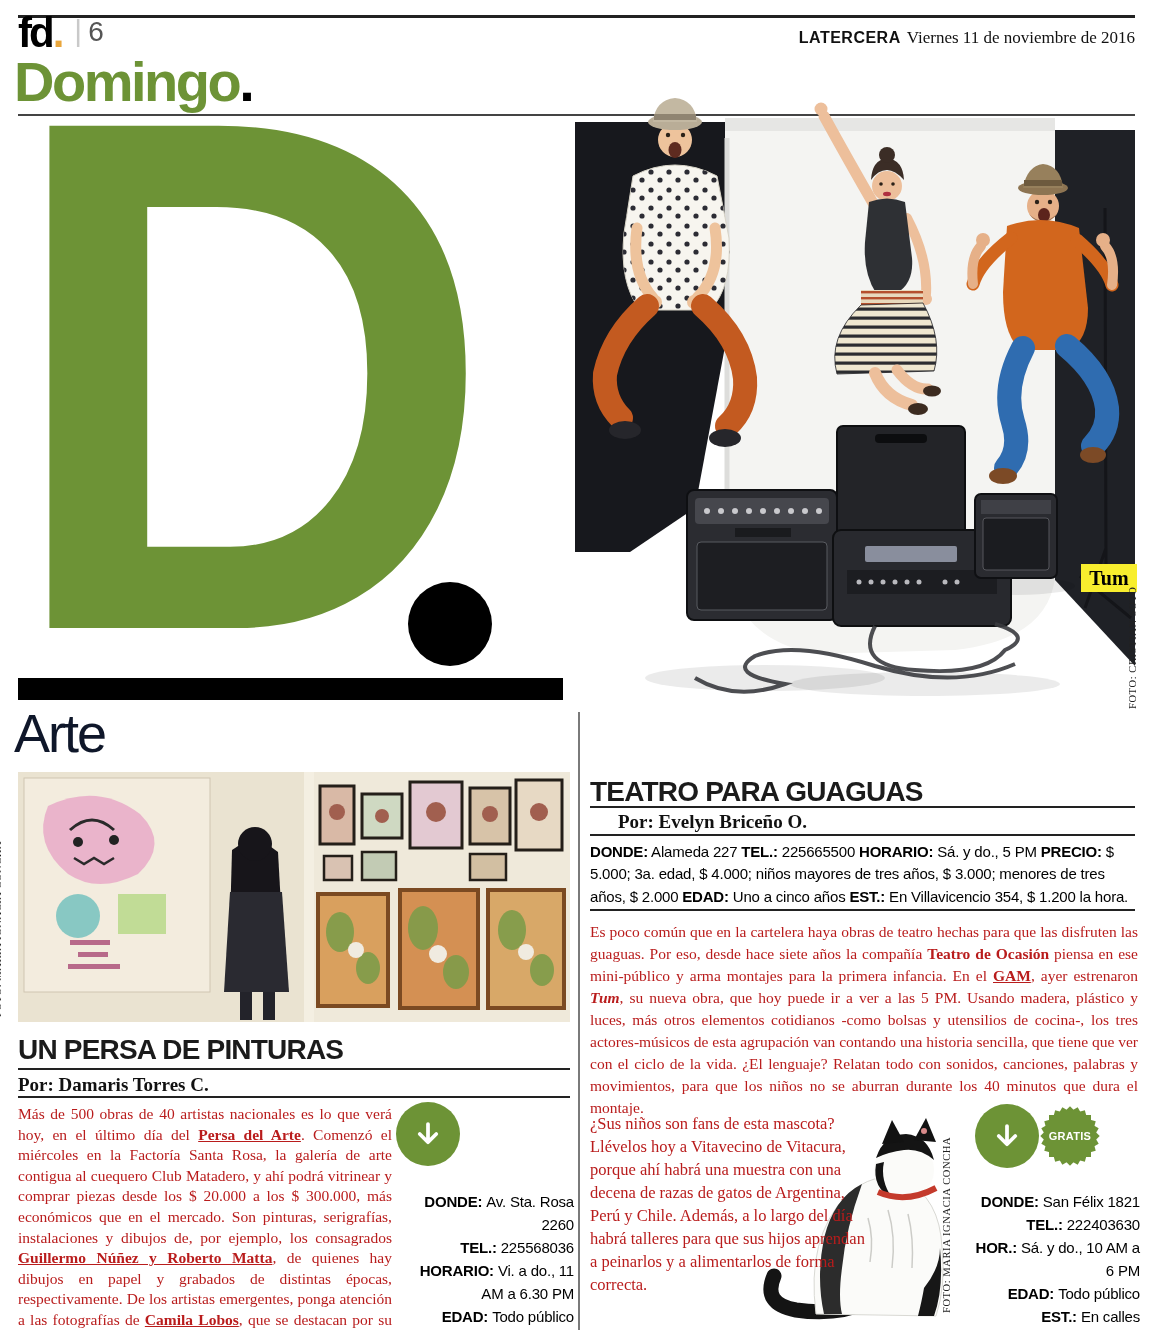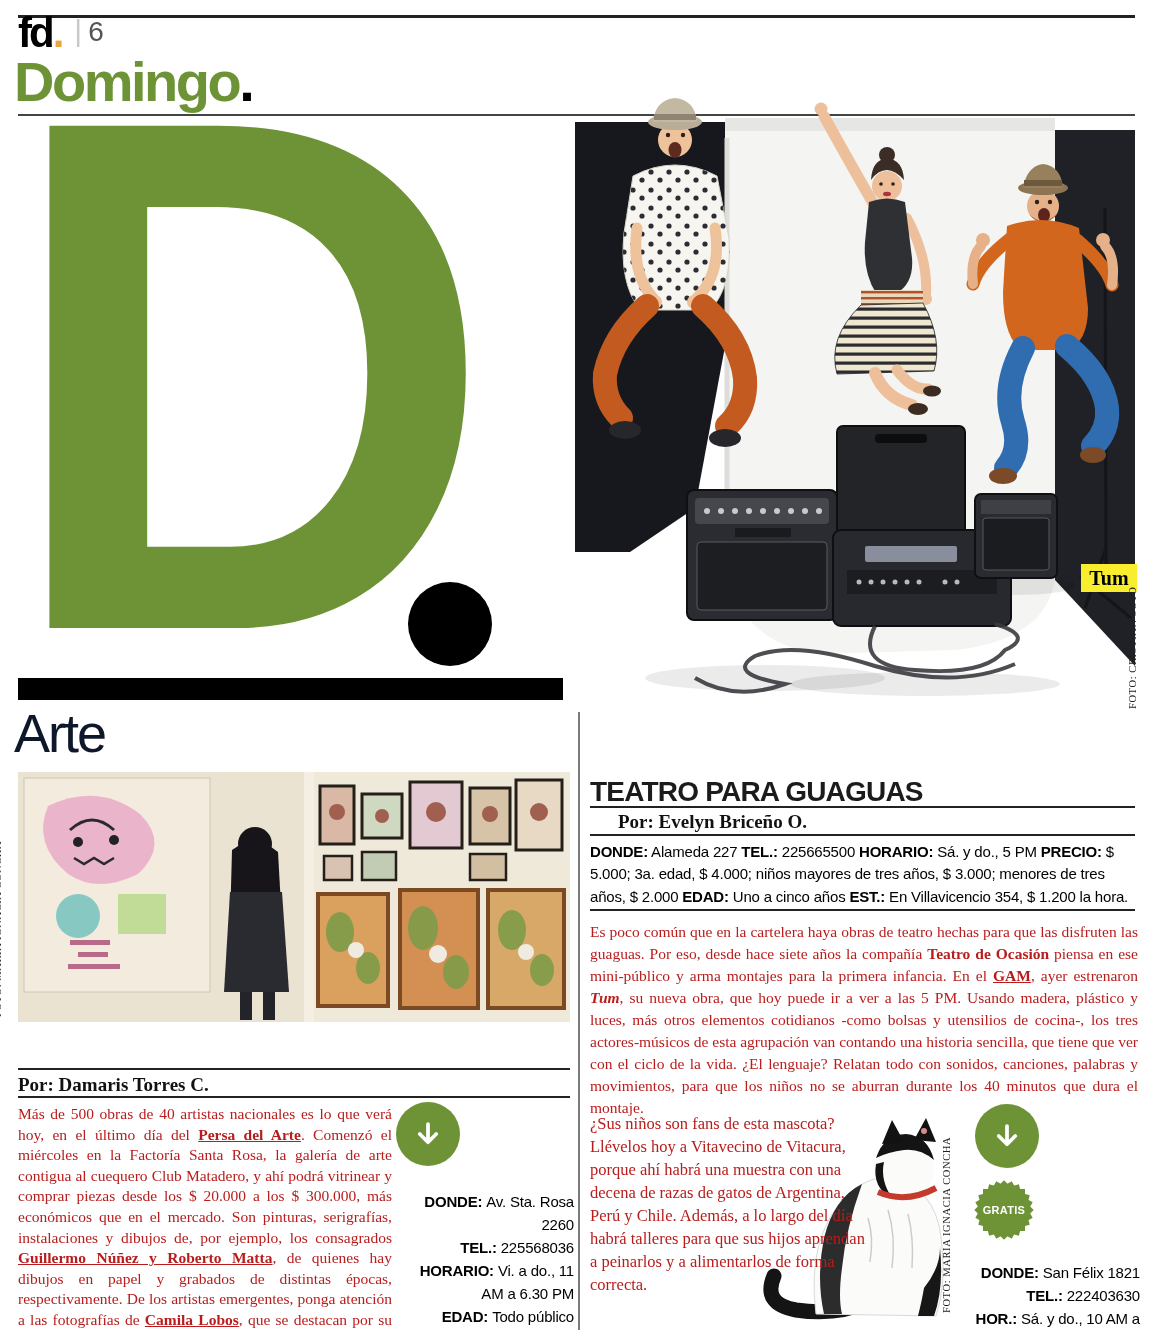--- a/index.html
+++ b/index.html
@@ -65,20 +65,23 @@
 
   <div class="rule" style="left:18px;top:15px;width:1117px;height:3px;"></div>
 
   <div class="abs brand" style="left:18px;top:12px;">
     <span class="fd">fd</span>
       <span class="fd-dot">.</span>
     <span class="pipe">|</span>
     <span class="pnum">6</span>
   </div>
 
+  <div class="abs masthead" style="right:18px;top:28px;">
+    <span class="mh-name">LATERCERA</span><span class="mh-date">Viernes 11 de noviembre de 2016</span>
+  </div>
 
   <div class="abs domingo" style="left:14px;top:54px;">
     <span>Domingo</span><span class="dot">.</span>
   </div>
   <div class="rule" style="left:18px;top:114px;width:1117px;height:2px;background:#444;"></div>
 
   <div class="abs bigD" style="left:4px;top:10px;">D</div>
   <div class="abs bigDot" style="left:408px;top:582px;"></div>
 
   <div class="abs" style="left:575px;top:78px;width:560px;height:632px;">
@@ -283,20 +286,21 @@
       </g>
       <g fill="#f0ebe0">
         <circle cx="338" cy="178" r="8"></circle>
           <circle cx="420" cy="182" r="9"></circle>
           <circle cx="508" cy="180" r="8"></circle>
       </g>
     </svg>
   </div>
   <div class="vcredit" style="left:3px;top:1006px;">FOTO: MARIA IGNACIA CONCHA</div>
 
+  <div class="abs headline" style="left:18px;top:1036px;">UN PERSA DE PINTURAS</div>
   <div class="rule" style="left:18px;top:1068px;width:552px;height:2px;"></div>
   <div class="abs byline" style="left:18px;top:1075px;">Por: Damaris Torres C.</div>
   <div class="rule" style="left:18px;top:1096px;width:552px;height:2px;"></div>
 
   <div class="abs serif-body rich" style="left:18px;top:1104px;width:374px;">
     <p><span>Más de 500 obras de 40 artistas nacionales es lo que verá hoy, en el último día del </span><span class="b u">Persa del Arte</span><span>. Comenzó el miércoles en la Factoría Santa Rosa, la galería de arte contigua al cuequero Club Matadero, y ahí podrá vitrinear y comprar piezas desde los $ 20.000 a los $ 300.000, más económicos que en el mercado. Son pinturas, serigrafías, instalaciones y dibujos de, por ejemplo, los consagrados </span><span class="b u">Guillermo Núñez y Roberto Matta</span><span>, de quienes hay dibujos en papel y grabados de distintas épocas, respectivamente. De los artistas emergentes, ponga atención a las fotografías de </span><span class="b u">Camila Lobos</span><span>, que se destacan por su luz y color.</span></p>
 
   </div>
 
   <div class="abs" style="left:396px;top:1102px;width:178px;">
@@ -343,21 +347,21 @@
       <path d="M118,46 Q114,70 134,80 Q122,62 126,44 Z" fill="#141414"></path>
       <polygon points="124,26 134,2 146,24" fill="#121212"></polygon>
       <polygon points="156,22 168,0 178,24" fill="#121212"></polygon>
       <circle cx="166" cy="13" r="3" fill="#d98a8a"></circle>
       <path d="M120,74 Q148,86 178,70" stroke="#c43a2c" stroke-width="6" fill="none"></path>
     </svg>
   </div>
   <div class="vcredit" style="left:952px;top:1302px;">FOTO: MARIA IGNACIA CONCHA</div>
 
   <div class="abs" style="left:975px;top:1104px;width:165px;">
-    <div style="display:flex;align-items:flex-start;gap:10px;flex-direction:column;">
+    <div style="display:flex;align-items:flex-start;gap:2px;">
       <div class="go-circle">
         <svg viewBox="0 0 24 24">
             <path d="M12 4.5 v13 M5.8 12 l6.2 6.2 6.2,-6.2" stroke="#fff" stroke-width="2.8" fill="none" stroke-linecap="round" stroke-linejoin="round"></path>
           </svg>
       </div>
       <div class="seal" style="margin-top:3px;">
         <div class="ray"></div>
           <div class="ray r15"></div>
           <div class="ray r30"></div>
         <div class="ray r45"></div>

